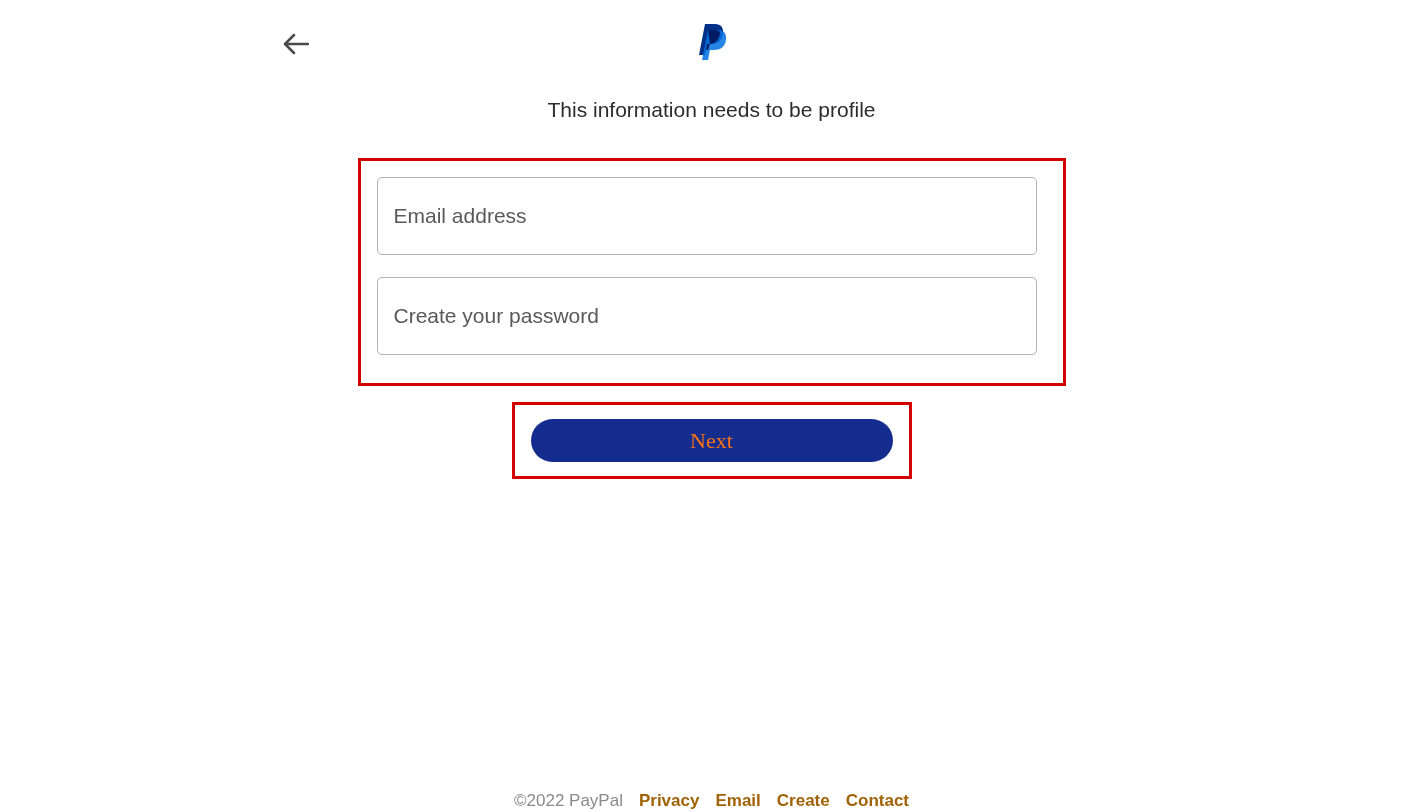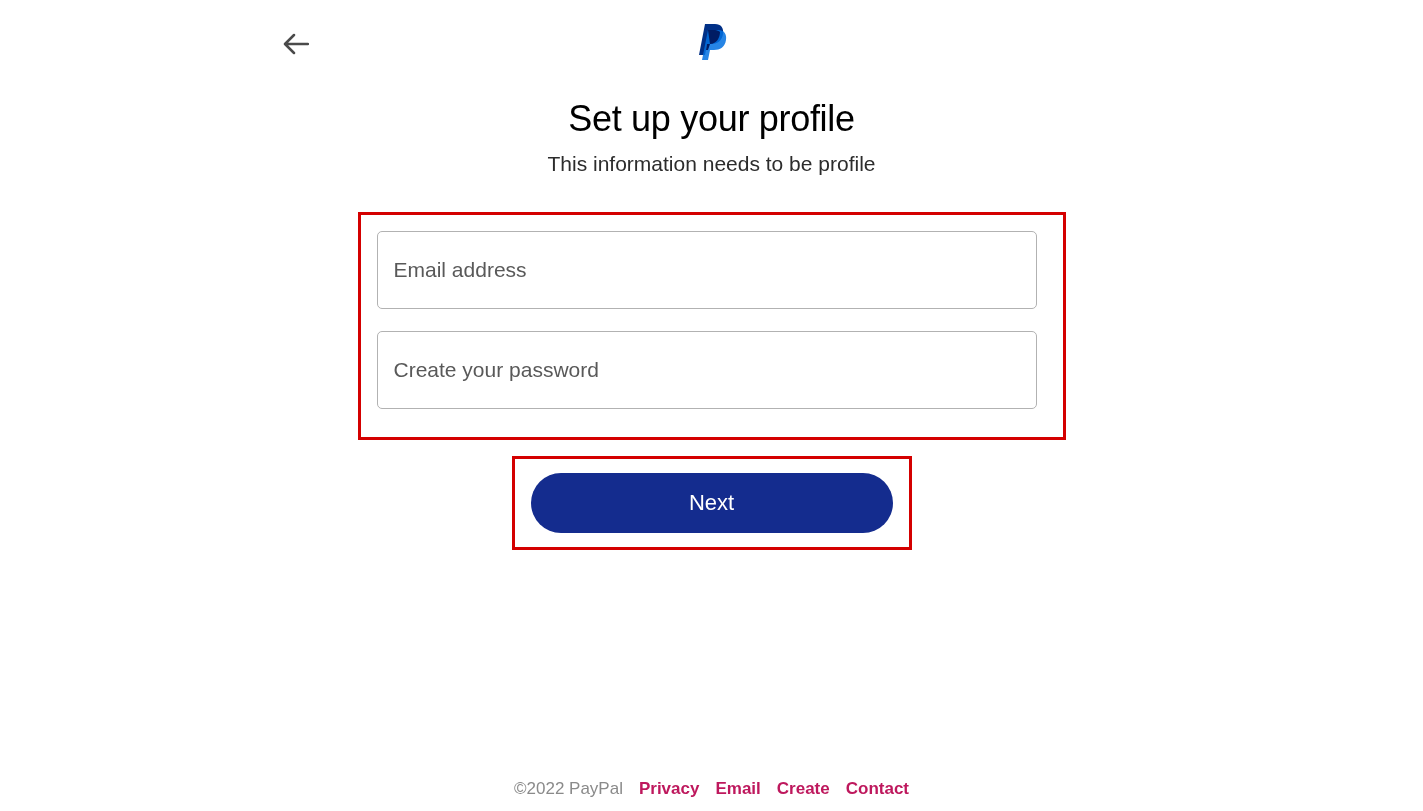--- a/index.html
+++ b/index.html
@@ -78,44 +78,45 @@
       color: #595959;
     }
     .button-highlight {
       border: 3px solid #d40000;
       padding: 14px 16px;
       margin: 0 auto;
       width: 400px;
     }
     .next-button {
       width: 362px;
-      height: 60px;
+      height: 43px;
       background: #142c8e;
-      color: #ffffff;
+      color: #f97316;
       border: none;
       border-radius: 30px;
       font-size: 22px;
       font-weight: 500;
       cursor: pointer;
+      font-family: Liberation Serif, serif;
     }
     .footer {
       position: absolute;
-      bottom: 12px;
+      bottom: 0;
       left: 50%;
       transform: translateX(-50%);
       display: flex;
       gap: 16px;
       align-items: baseline;
       font-size: 17px;
     }
     .copyright {
       color: #8a8a8a;
     }
     .footer-link {
-      color: #be185d;
+      color: #a16207;
       font-weight: 700;
       text-decoration: none;
       cursor: pointer;
     }
   </style>
 </head>
 <body>
 
 <div class="back-button">
   <svg width="26" height="22" viewBox="0 0 26 22" fill="none">
@@ -125,21 +126,20 @@
 
 <div class="logo">
   <svg width="30" height="38" viewBox="0 0 30 38">
     <path d="M 8 2 L 18 2 C 24 2 27 6 26 12 C 25 19 20 22 14 22 L 10 22 L 8 33 L 2 33 Z" fill="#003087"></path>
     <path d="M 11 8 L 21 8 C 27 8 30 12 29 18 C 28 25 23 28 17 28 L 13 28 L 11 38 L 5 38 Z" fill="#0070e0" fill-opacity="0.85"></path>
     <path d="M 11 8 L 18 8 C 20 8 22 9 23 10 C 23 15 20 22 13 22 L 10 22 L 9 28 L 11 28 L 13 22 Z" fill="#001c64"></path>
   </svg>
 </div>
 
 <div class="content">
-  <h1 class="title">Set up your profile</h1>
   <p class="subtitle">This information needs to be profile</p>
 
   <div class="inputs-highlight">
     <input type="text" class="input-field" placeholder="Email address" style="">
     <input type="password" class="input-field" placeholder="Create your password" style="">
   </div>
 
   <div class="button-highlight">
     <button class="next-button">Next</button>
   </div>

